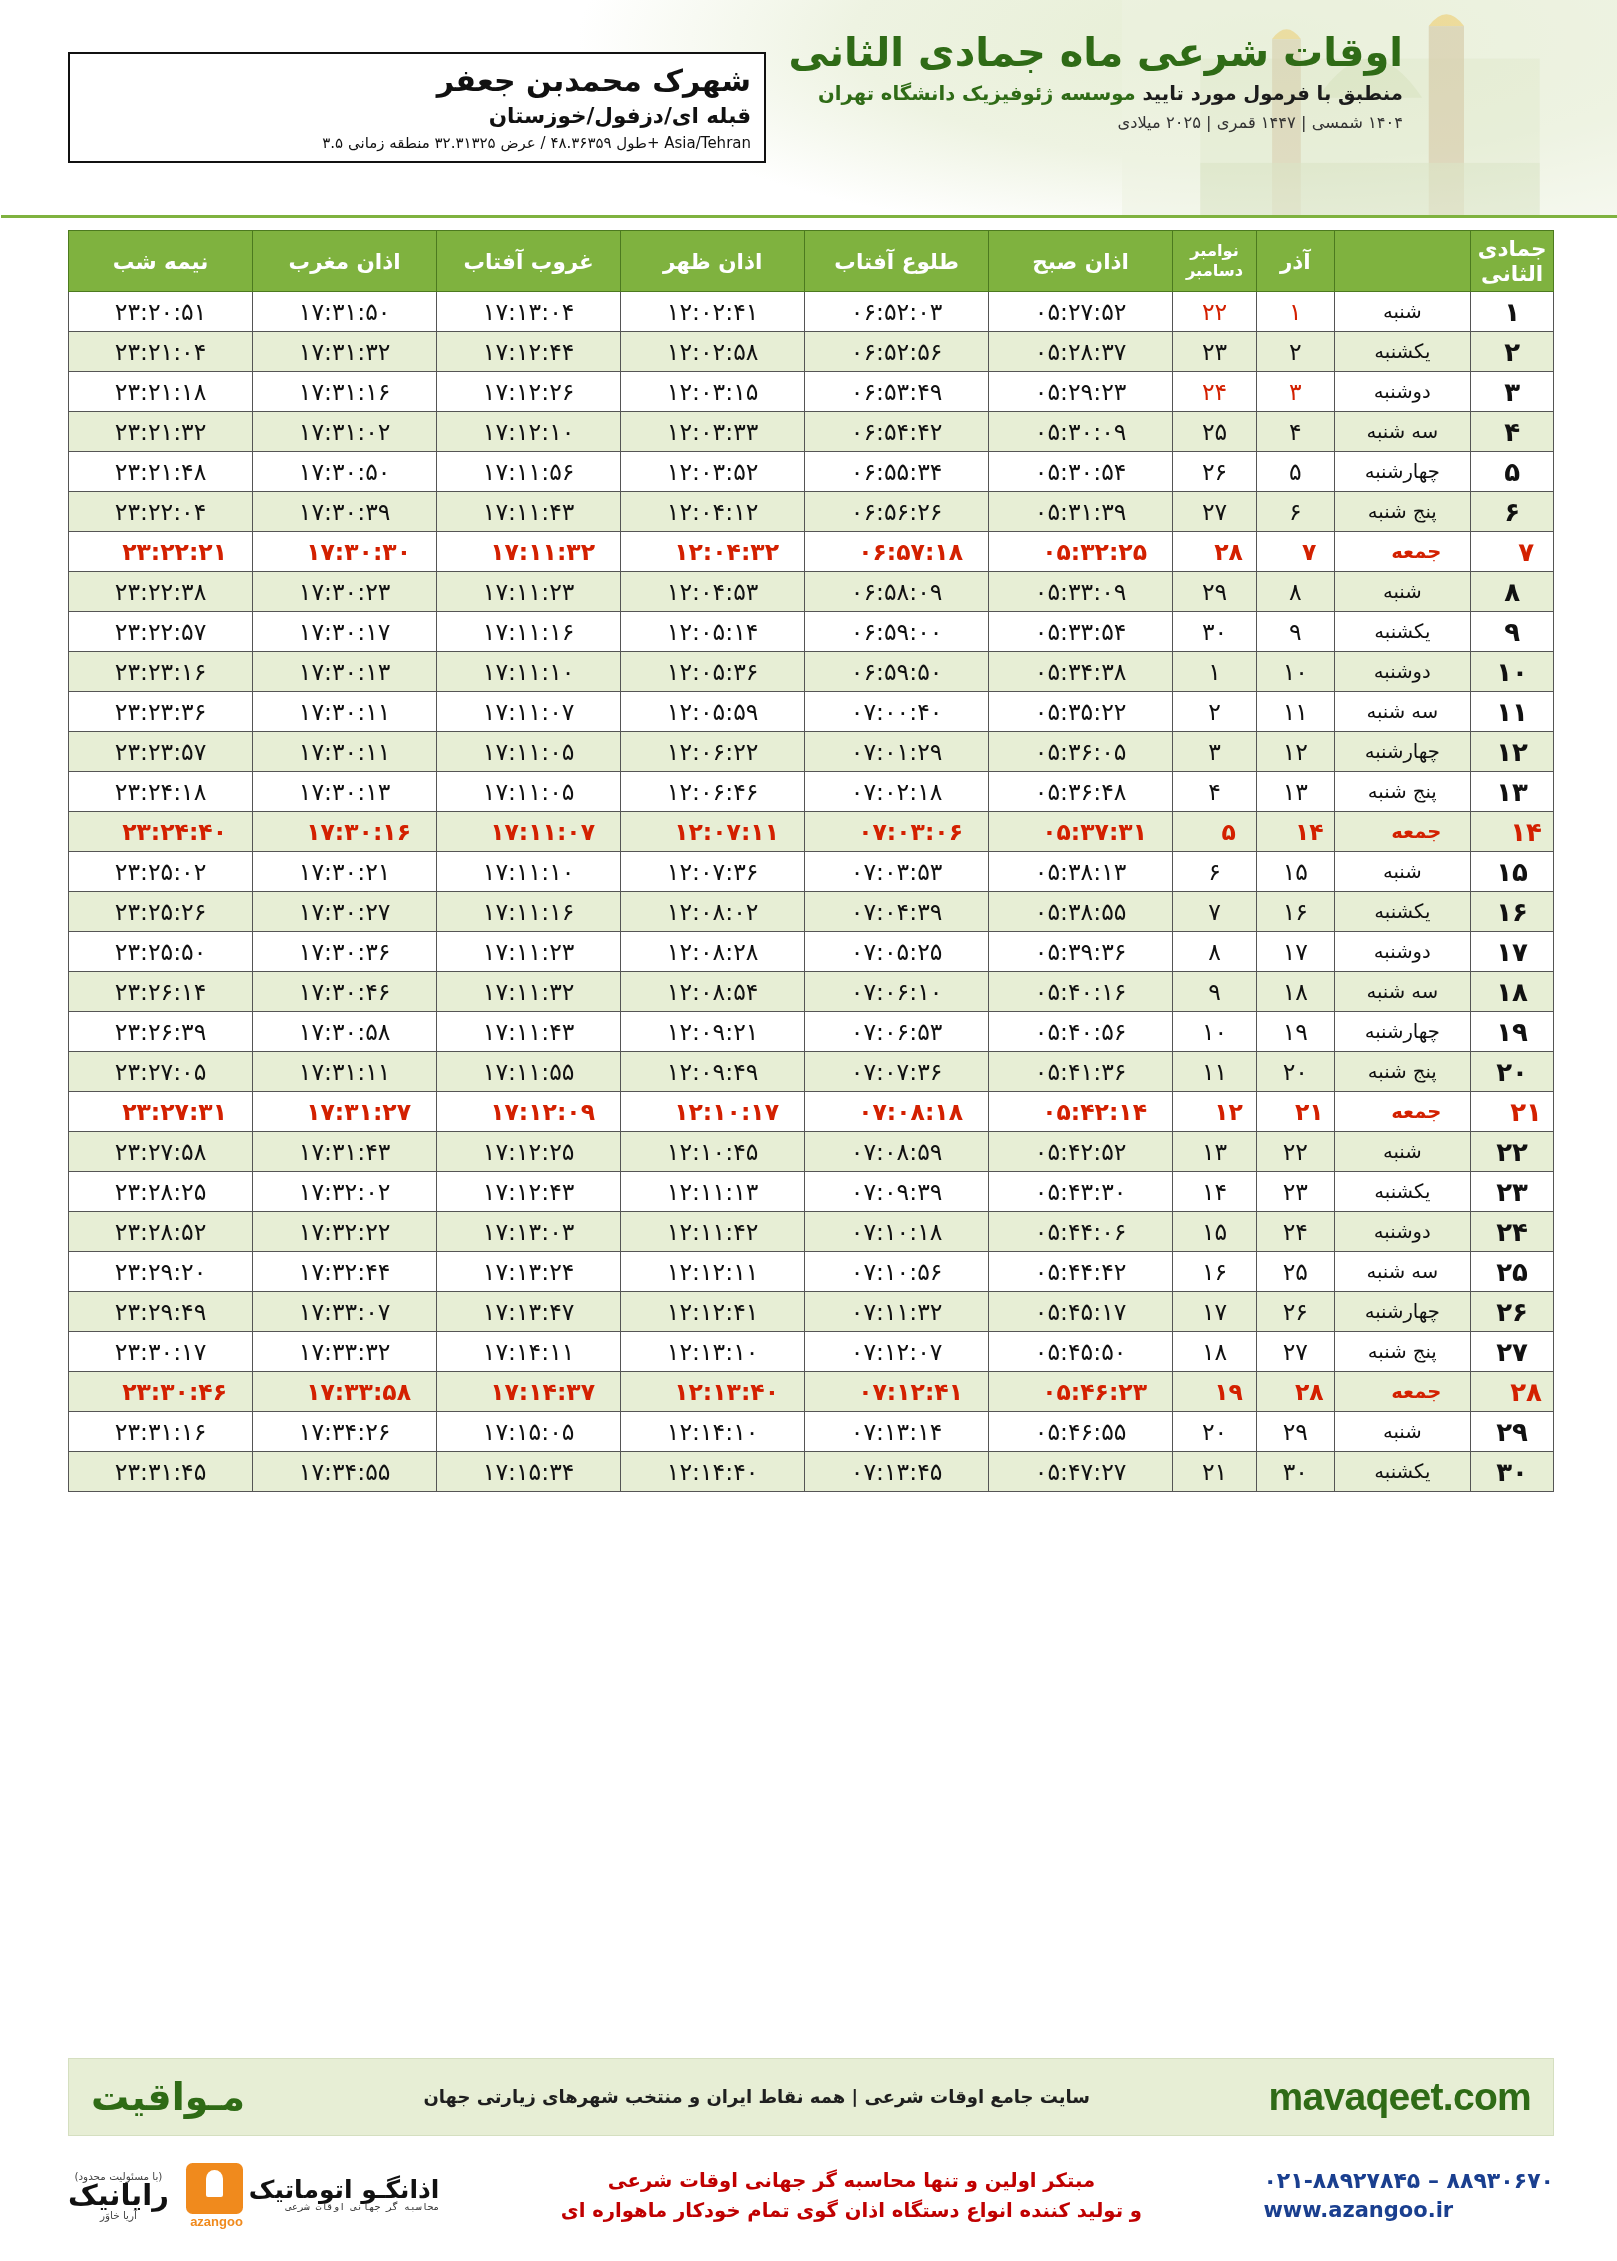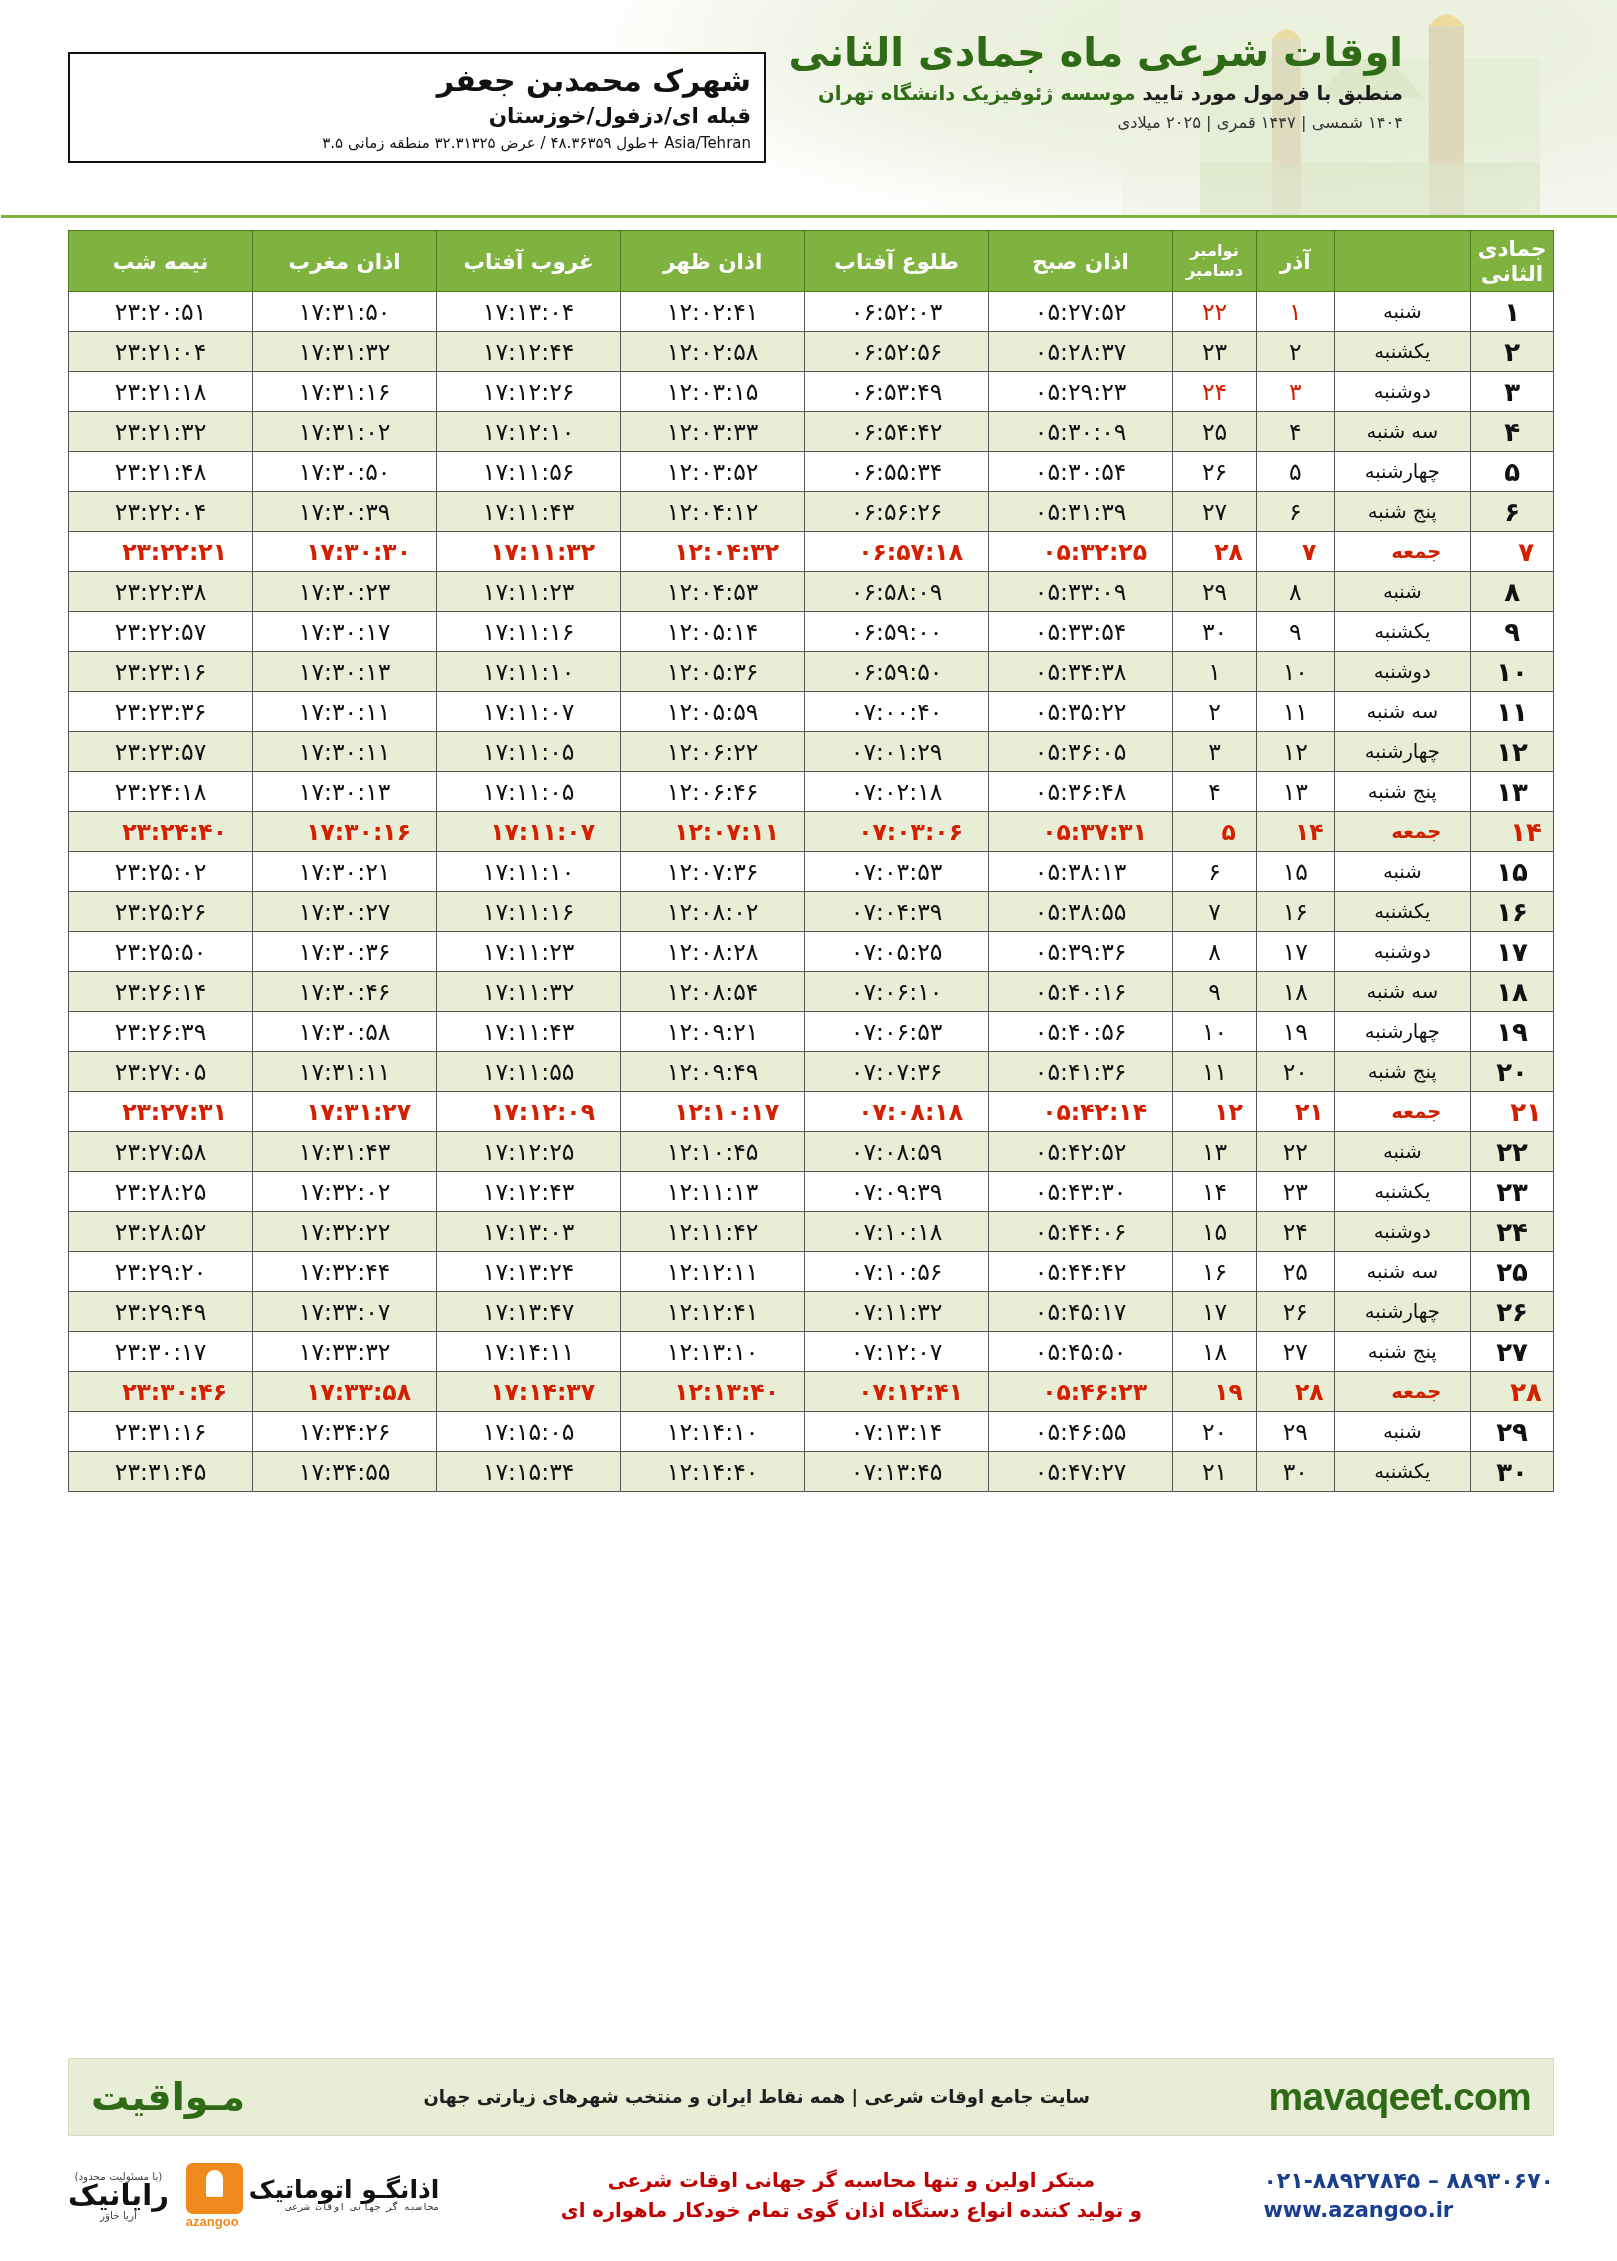--- a/index.html
+++ b/index.html
@@ -594,21 +594,21 @@
       <div>مبتکر اولین و تنها محاسبه گر جهانی اوقات شرعی</div>
       <div>و تولید کننده انواع دستگاه اذان گوی تمام خودکار ماهواره ای</div>
     </div>
 
     <div class="logos">
       <div class="logo-azangoo">
         <div class="azangoo-txt">
           <span>اذانگـو اتوماتیک</span>
           <small>محاسبه گر جهانی اوقات شرعی</small>
         </div>
-        <div style="text-align:left">
+        <div style="text-align:right">
           <div class="azan-badge"></div>
           <div class="azangoo-lat">azangoo</div>
         </div>
       </div>
       <div class="logo-rayanik">
         <small>(با مسئولیت محدود)</small>
         <span>رایانیک</span>
         <small>آریا خاوَر</small>
       </div>
     </div>

